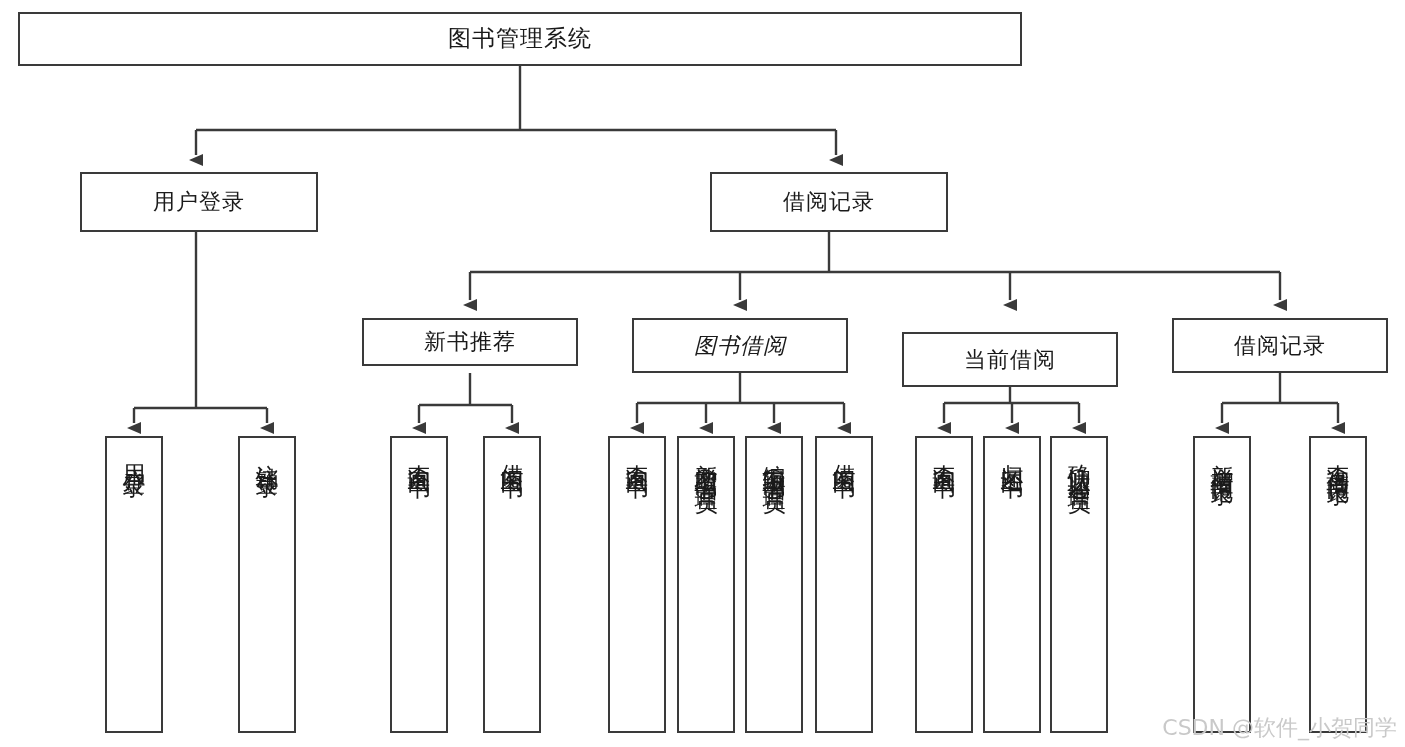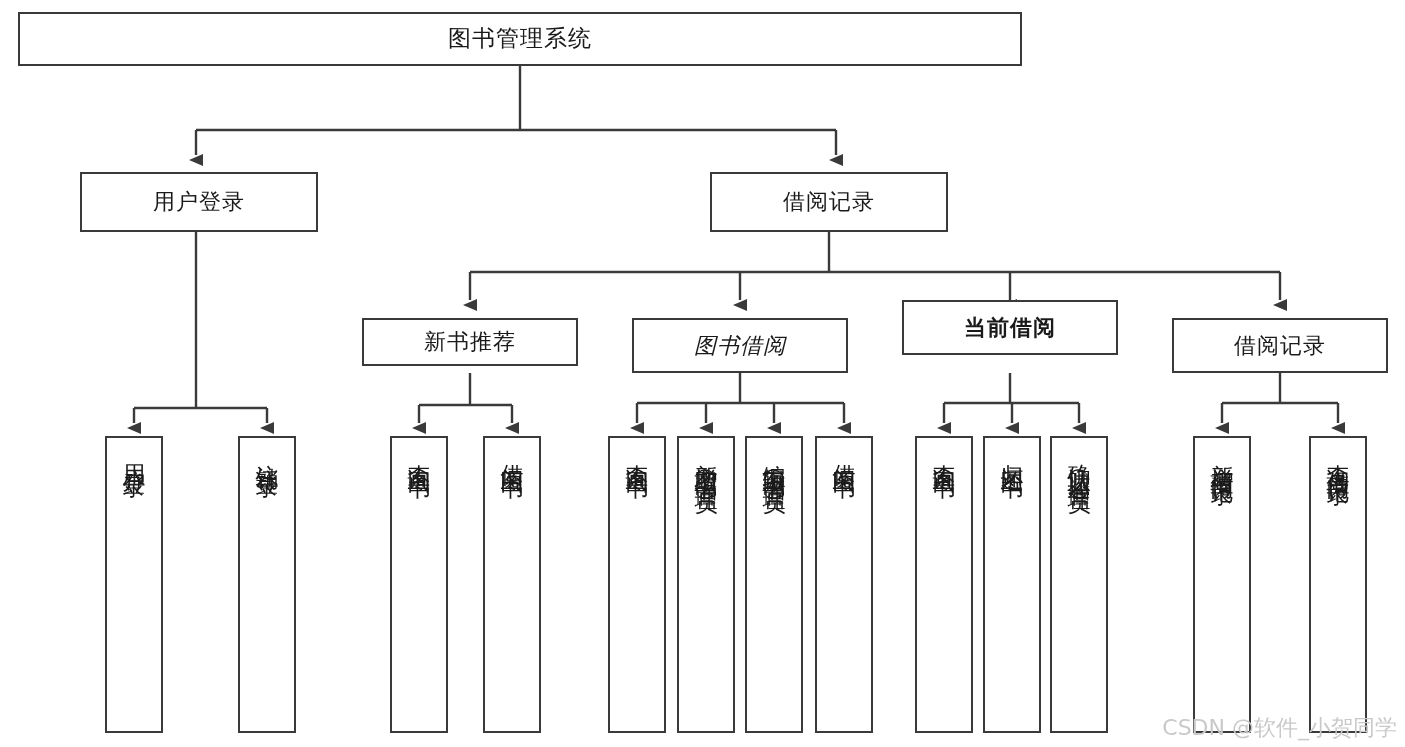--- a/index.html
+++ b/index.html
@@ -148,21 +148,21 @@
   </div>
 
   <div class="node h" style="left:362px; top:318px; width:216px; height:48px;">
     <span class="lbl">新书推荐</span>
   </div>
 
   <div class="node h" style="left:632px; top:318px; width:216px; height:55px;font-style:italic;">
     <span class="lbl">图书借阅</span>
   </div>
 
-  <div class="node h" style="left:902px; top:300px; width:216px; height:55px;font-weight:bold;">
+  <div class="node h" style="left:902px; top:332px; width:216px; height:55px;">
     <span class="lbl">当前借阅</span>
   </div>
 
   <div class="node h" style="left:1172px; top:318px; width:216px; height:55px;">
     <span class="lbl">借阅记录</span>
   </div>
 
   <div class="node v" style="left:105px; top:436px; width:58px; height:297px;">
     <span class="lbl">用户登录</span>
   </div>

